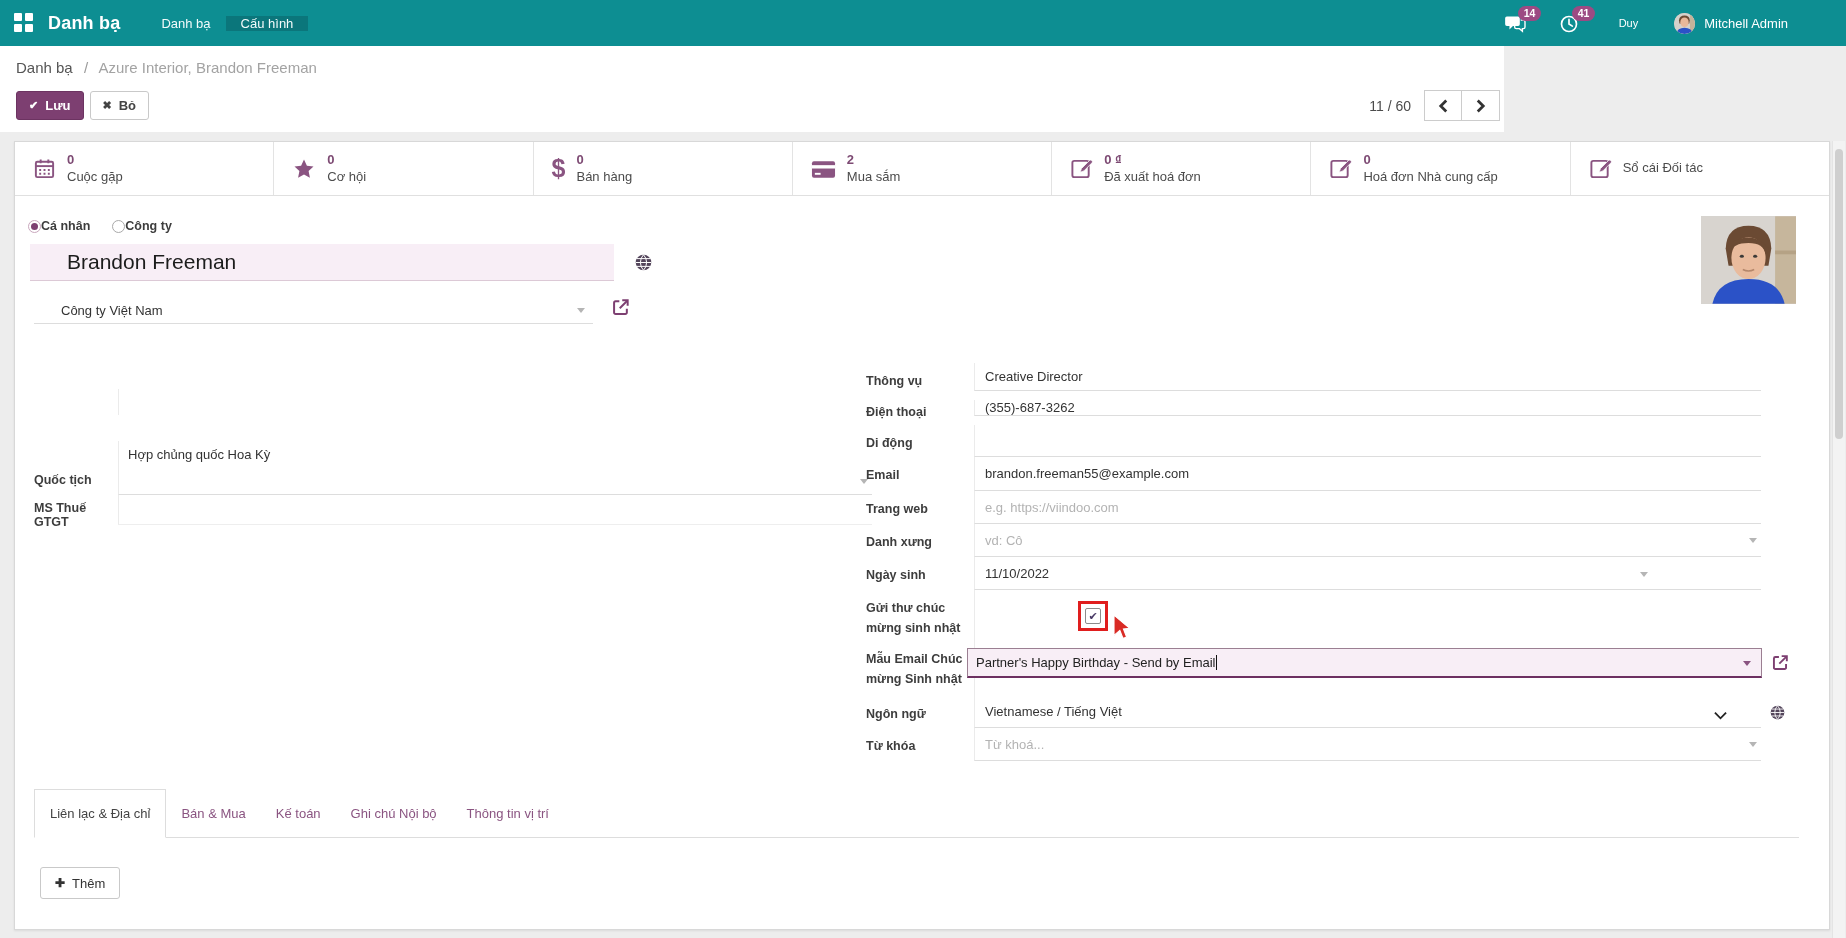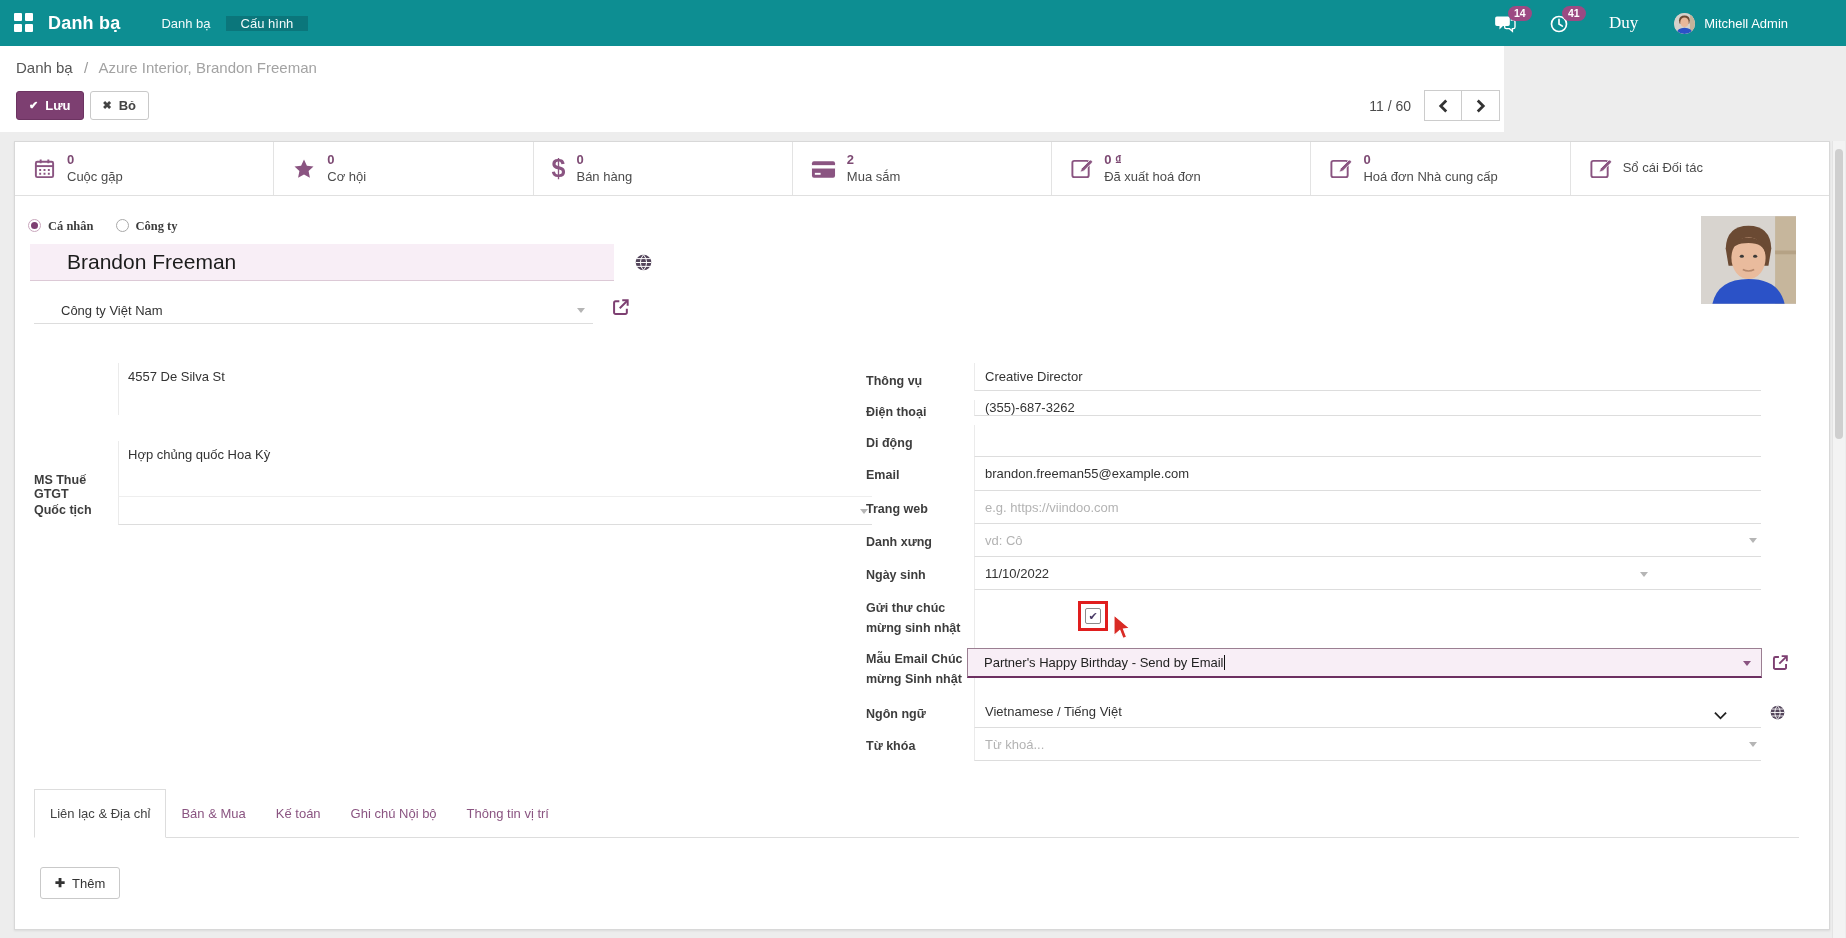--- a/index.html
+++ b/index.html
@@ -16,21 +16,21 @@
   .nav-left{display:flex; align-items:center;}
   .apps-grid{width:20px; height:20px; margin-left:14px; display:grid; grid-template-columns:8px 8px; grid-template-rows:8px 8px; gap:3px; cursor:pointer;}
   .apps-grid span{background:#fff; border-radius:1px;}
   .brand{font-size:18px; font-weight:700; margin-left:14px; margin-right:26px; letter-spacing:.2px;}
   .nav-item{display:flex; align-items:center; padding:0 15px; font-size:13px; color:#f2fbfb; cursor:pointer;}
   .nav-item.active{background:var(--navbar-active-bg);}
   .nav-right{margin-left:auto; display:flex; align-items:center; padding-right:58px;}
   .nav-icon-wrap{position:relative; width:26px; height:26px; margin-left:28px; cursor:pointer;}
   .nav-icon-wrap svg{position:absolute; left:0; top:4px;}
   .nav-badge{position:absolute; left:13px; top:-4px; background:var(--badge-bg); color:#fff; font-size:10.5px; font-weight:700; border-radius:9px; padding:1px 6px; line-height:13px;}
-  .nav-user-shortcut{margin-left:34px; font-size:17px; cursor:pointer;font-family:Liberation Serif, serif;}
+  .nav-user-shortcut{margin-left:34px; font-size:11px; cursor:pointer;}
   .nav-avatar{width:21px; height:21px; border-radius:50%; overflow:hidden; margin-left:36px; background:#cfc8bd;}
   .nav-username{margin-left:9px; font-size:13px; cursor:pointer;}
 
   
   .control{position:absolute; left:0; top:46px; width:1504px; height:86px; background:#fff;}
   .breadcrumb{position:absolute; left:16px; top:13px; font-size:15px;}
   .breadcrumb .bc-parent{color:#555; cursor:pointer;}
   .breadcrumb .bc-sep{color:#9a9a9a; margin:0 7px;}
   .breadcrumb .bc-current{color:#a3a3a3;}
   .cp-buttons{position:absolute; left:16px; top:45px; display:flex; gap:6px;}
@@ -50,21 +50,21 @@
   .statbar{position:absolute; left:0; top:0; width:100%; height:54px; display:flex; border-bottom:1px solid #e0e0e0;}
   .sbtn{flex:1 1 0; display:flex; align-items:center; gap:11px; padding-left:18px; border-right:1px solid #e3e3e3; cursor:pointer; overflow:hidden;}
   .sbtn:last-child{border-right:none;}
   .sbtn .sicon{flex:0 0 auto; color:#8a5481; display:flex;}
   .stxt{display:flex; flex-direction:column; line-height:1.3;}
   .sval{color:#7d4a73; font-weight:600; font-size:13px;}
   .slab{color:#4b4b4b; font-size:13px;}
 
   
   .radio-row{position:absolute; left:13px; top:77px; display:flex; align-items:center; gap:22px; font-size:12.5px; font-weight:700; color:#3d3d3d;}
-  .radio{display:flex; gap:7px; cursor:pointer;font-family:Liberation Serif, serif;}
+  .radio{display:flex; align-items:center; cursor:pointer;}
   .rdot{width:13px; height:13px; border-radius:50%; border:1px solid #a9a9a9; background:#fff; position:relative;}
   .radio.selected .rdot{border-color:#c9a7bd;}
   .radio.selected .rdot::after{content:""; position:absolute; left:2px; top:2px; width:7px; height:7px; border-radius:50%; background:var(--accent-purple);}
   .name-row{position:absolute; left:15px; top:102px; display:flex; align-items:center;}
   .name-input{width:584px; height:37px; background:var(--field-highlight-bg); border:none; border-bottom:1px solid #dcc9d6; font-size:21px; color:#1c1c1c; padding-left:37px; display:flex; align-items:center;}
   .globe-icon{margin-left:21px; display:flex; cursor:pointer;}
 
   
   .company-row{position:absolute; left:19px; top:155px; width:559px; height:27px; border-bottom:1px solid #ddd; display:flex; align-items:center; padding-left:27px; position:absolute;}
   .company-row .caret{right:8px;}
@@ -90,21 +90,21 @@
   .placeholder{color:#b3b3b3;}
   .dark-chevron{position:absolute; right:34px; top:50%; margin-top:-4px;}
   .after-icon{display:flex; align-items:center; margin-left:9px;}
 
   
   .checkbox{position:absolute; left:219px; top:18px; width:16px; height:16px; background:#fff; border:1px solid #8c8c8c; border-radius:2px; display:flex; align-items:center; justify-content:center; font-size:11px; color:#4a3a66; cursor:pointer;}
   .anno-box{position:absolute; left:212px; top:11px; width:30px; height:30px; border:3px solid var(--annotation-red); pointer-events:none;}
   .anno-cursor{position:absolute; left:245px; top:24px; pointer-events:none;}
 
   
-  .tmpl-field{position:absolute; left:101px; top:7px; width:795px; height:30px; background:var(--field-highlight-bg); border:1px solid #9b7f92; border-bottom:2px solid #6d3061; display:flex; align-items:center; padding-left:16px; color:#222;}
+  .tmpl-field{position:absolute; left:101px; top:7px; width:795px; height:30px; background:var(--field-highlight-bg); border:1px solid #9b7f92; border-bottom:2px solid #6d3061; display:flex; align-items:center; padding-left:8px; color:#222;}
   .tmpl-field .caret{right:10px; border-top-color:#8a5481;}
   .text-cursor{display:inline-block; width:1px; height:15px; background:#111; margin-left:1px;}
   .tmpl-ext{position:absolute; left:905px; top:12px; display:flex; cursor:pointer;}
 
   
   .photo{position:absolute; left:1686px; top:74px; width:95px; height:88px; overflow:hidden; background:#d8d4cf;}
 
   
   .tabs{position:absolute; left:19px; top:647px; right:30px; height:49px; display:flex; align-items:stretch; border-bottom:1px solid #ddd; font-size:13px;}
   .tab{display:flex; align-items:center; padding:16px 15px; color:#8a5481; cursor:pointer; white-space:nowrap;}
@@ -322,42 +322,41 @@
         <ellipse cx="57" cy="42" rx="2.2" ry="1.6" fill="#3c3a38"></ellipse>
         <path d="M44 56 q6 3 12 0" stroke="#b5876b" stroke-width="1.5" fill="none"></path>
         <path d="M26 34 q6 -8 14 -10 q12 -4 22 2 q8 4 10 10 l-4 4 q-2 -12 -18 -12 q-16 0 -20 10 z" fill="#6b4a33"></path>
         <path d="M12 92 q6 -26 38 -26 q32 0 38 26 z" fill="#2b52c7"></path>
       </svg>
   </div>
 
   <div class="left-col">
     <div class="lrow" style="height:26px;">
       <span class="llabel"></span>
-      <span class="lval">4557 De Silva St</span>
     </div>
     <div class="lrow" style="height:26px;">
       <span class="llabel"></span>
       <span class="lval"></span>
     </div>
     <div class="lrow" style="height:26px;">
       <span class="llabel"></span>
     </div>
     <div class="lrow" style="height:26px;">
       <span class="llabel"></span>
       <span class="lval">Hợp chủng quốc Hoa Kỳ</span>
-    </div>
-    <div class="lrow u2" style="height:30px;">
-      <span class="llabel">MS Thuế GTGT</span>
-      <span class="lval"></span>
     </div>
     <div class="lrow u" style="height:28px;">
       <span class="llabel">Quốc tịch</span>
       <span class="lval">
           <span class="caret" style="right:4px;"></span>
         </span>
+    </div>
+    <div class="lrow u2" style="height:30px;">
+      <span class="llabel">MS Thuế GTGT</span>
+      <span class="lval"></span>
     </div>
   </div>
 
   <div class="right-col">
     <div class="frow u" style="height:28px;">
       <span class="flabel">Thông vụ</span>
       <span class="fval">Creative Director</span>
     </div>
     <div class="frow u" style="height:34px;align-items:center;">
       <span class="flabel">Điện thoại</span>

